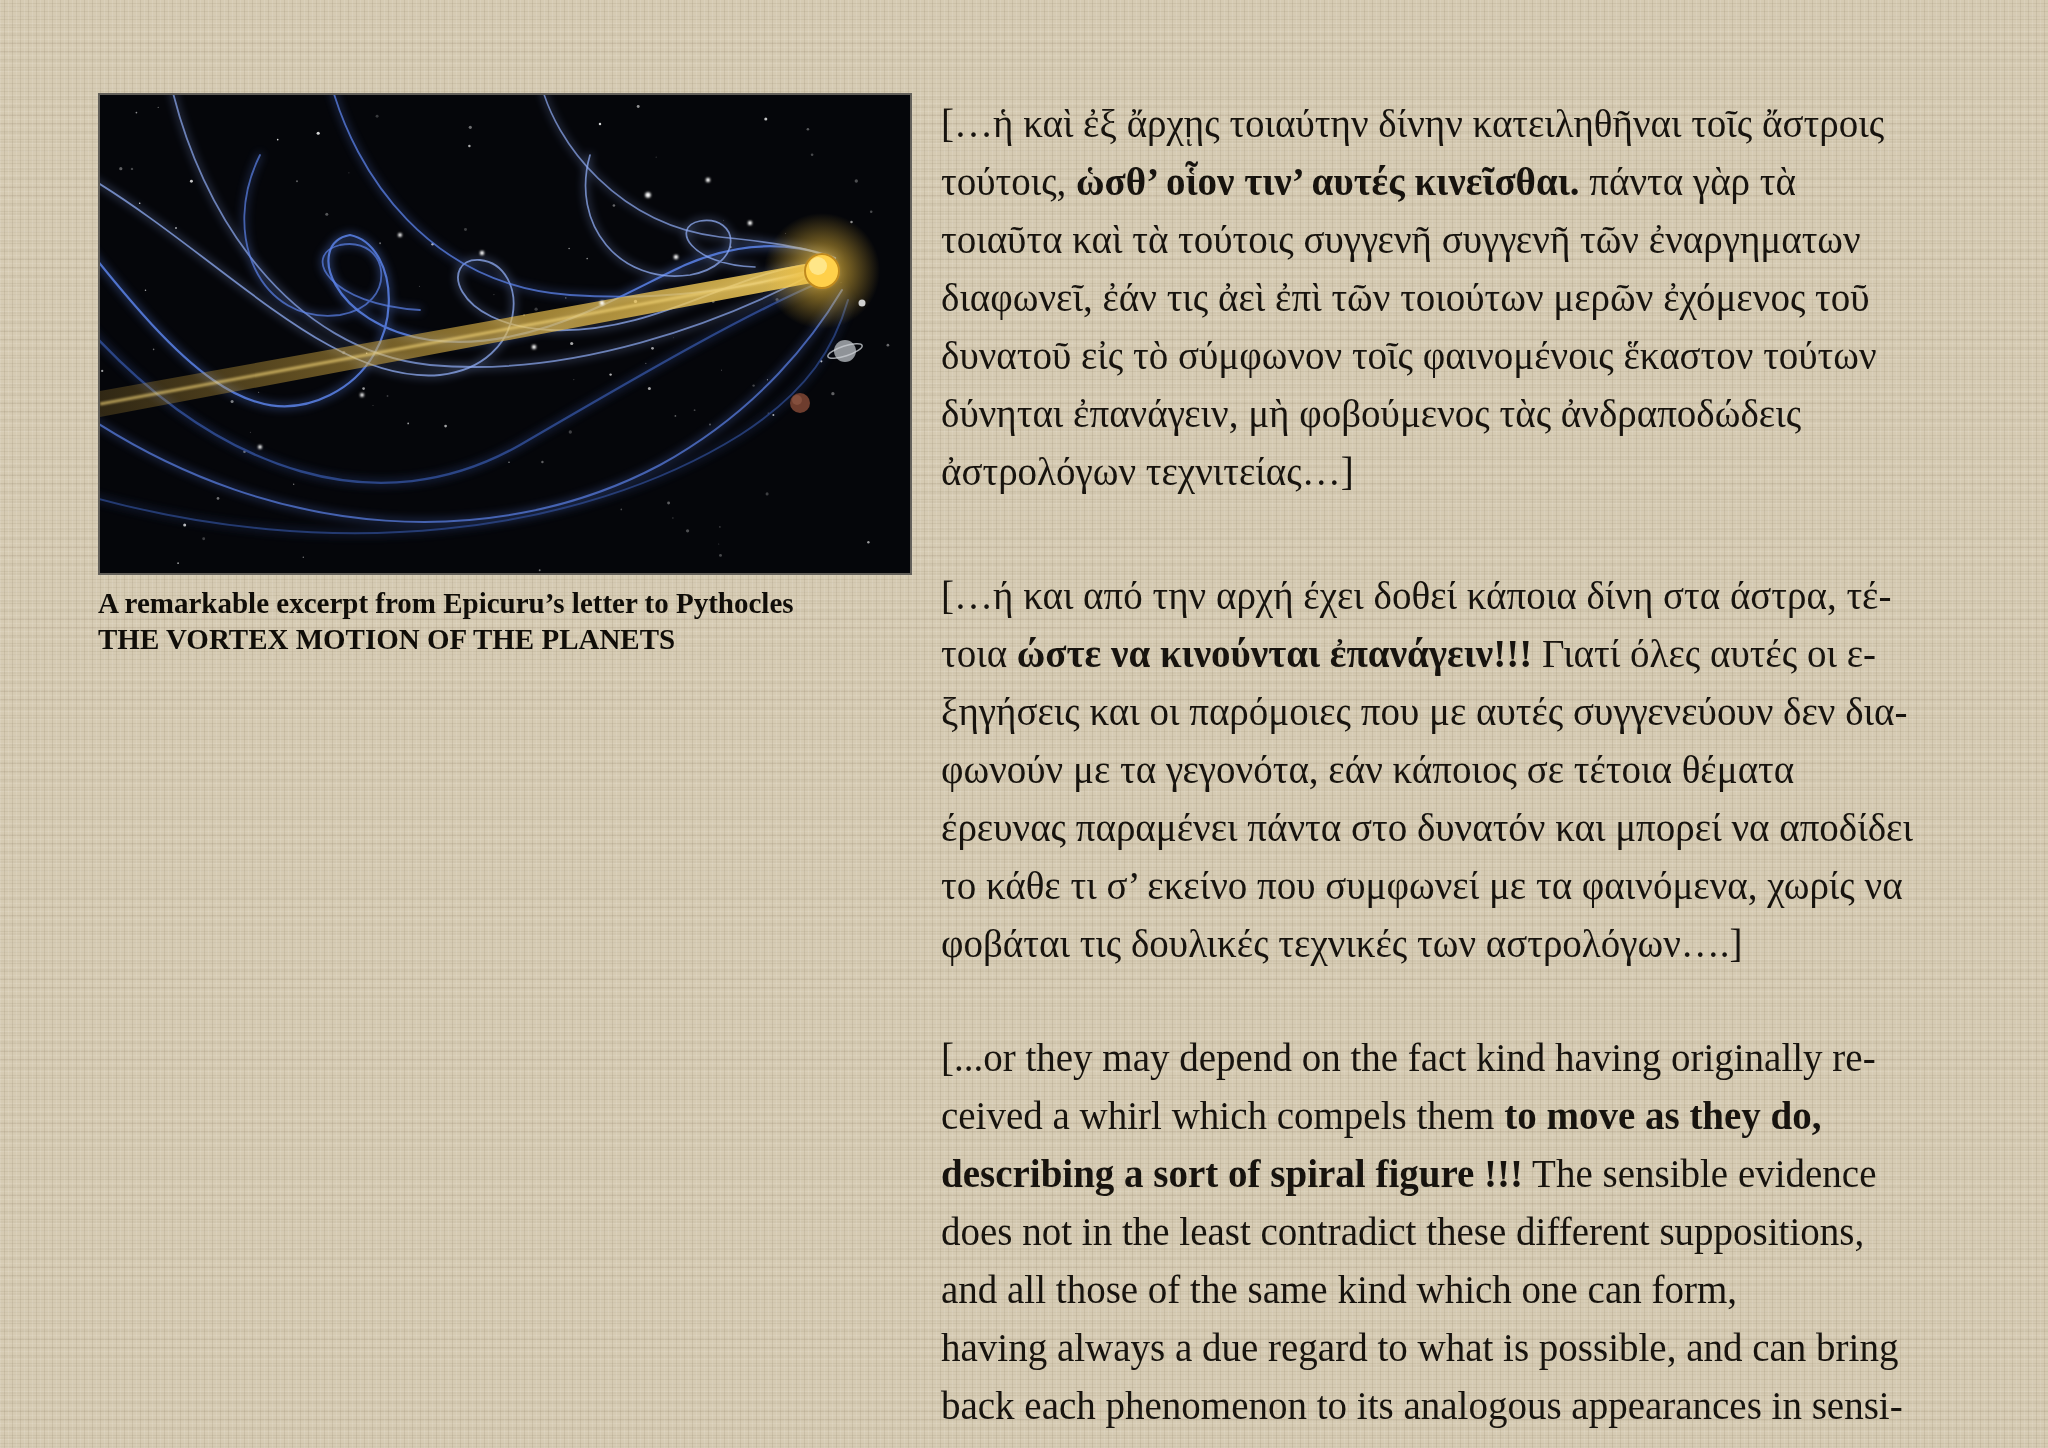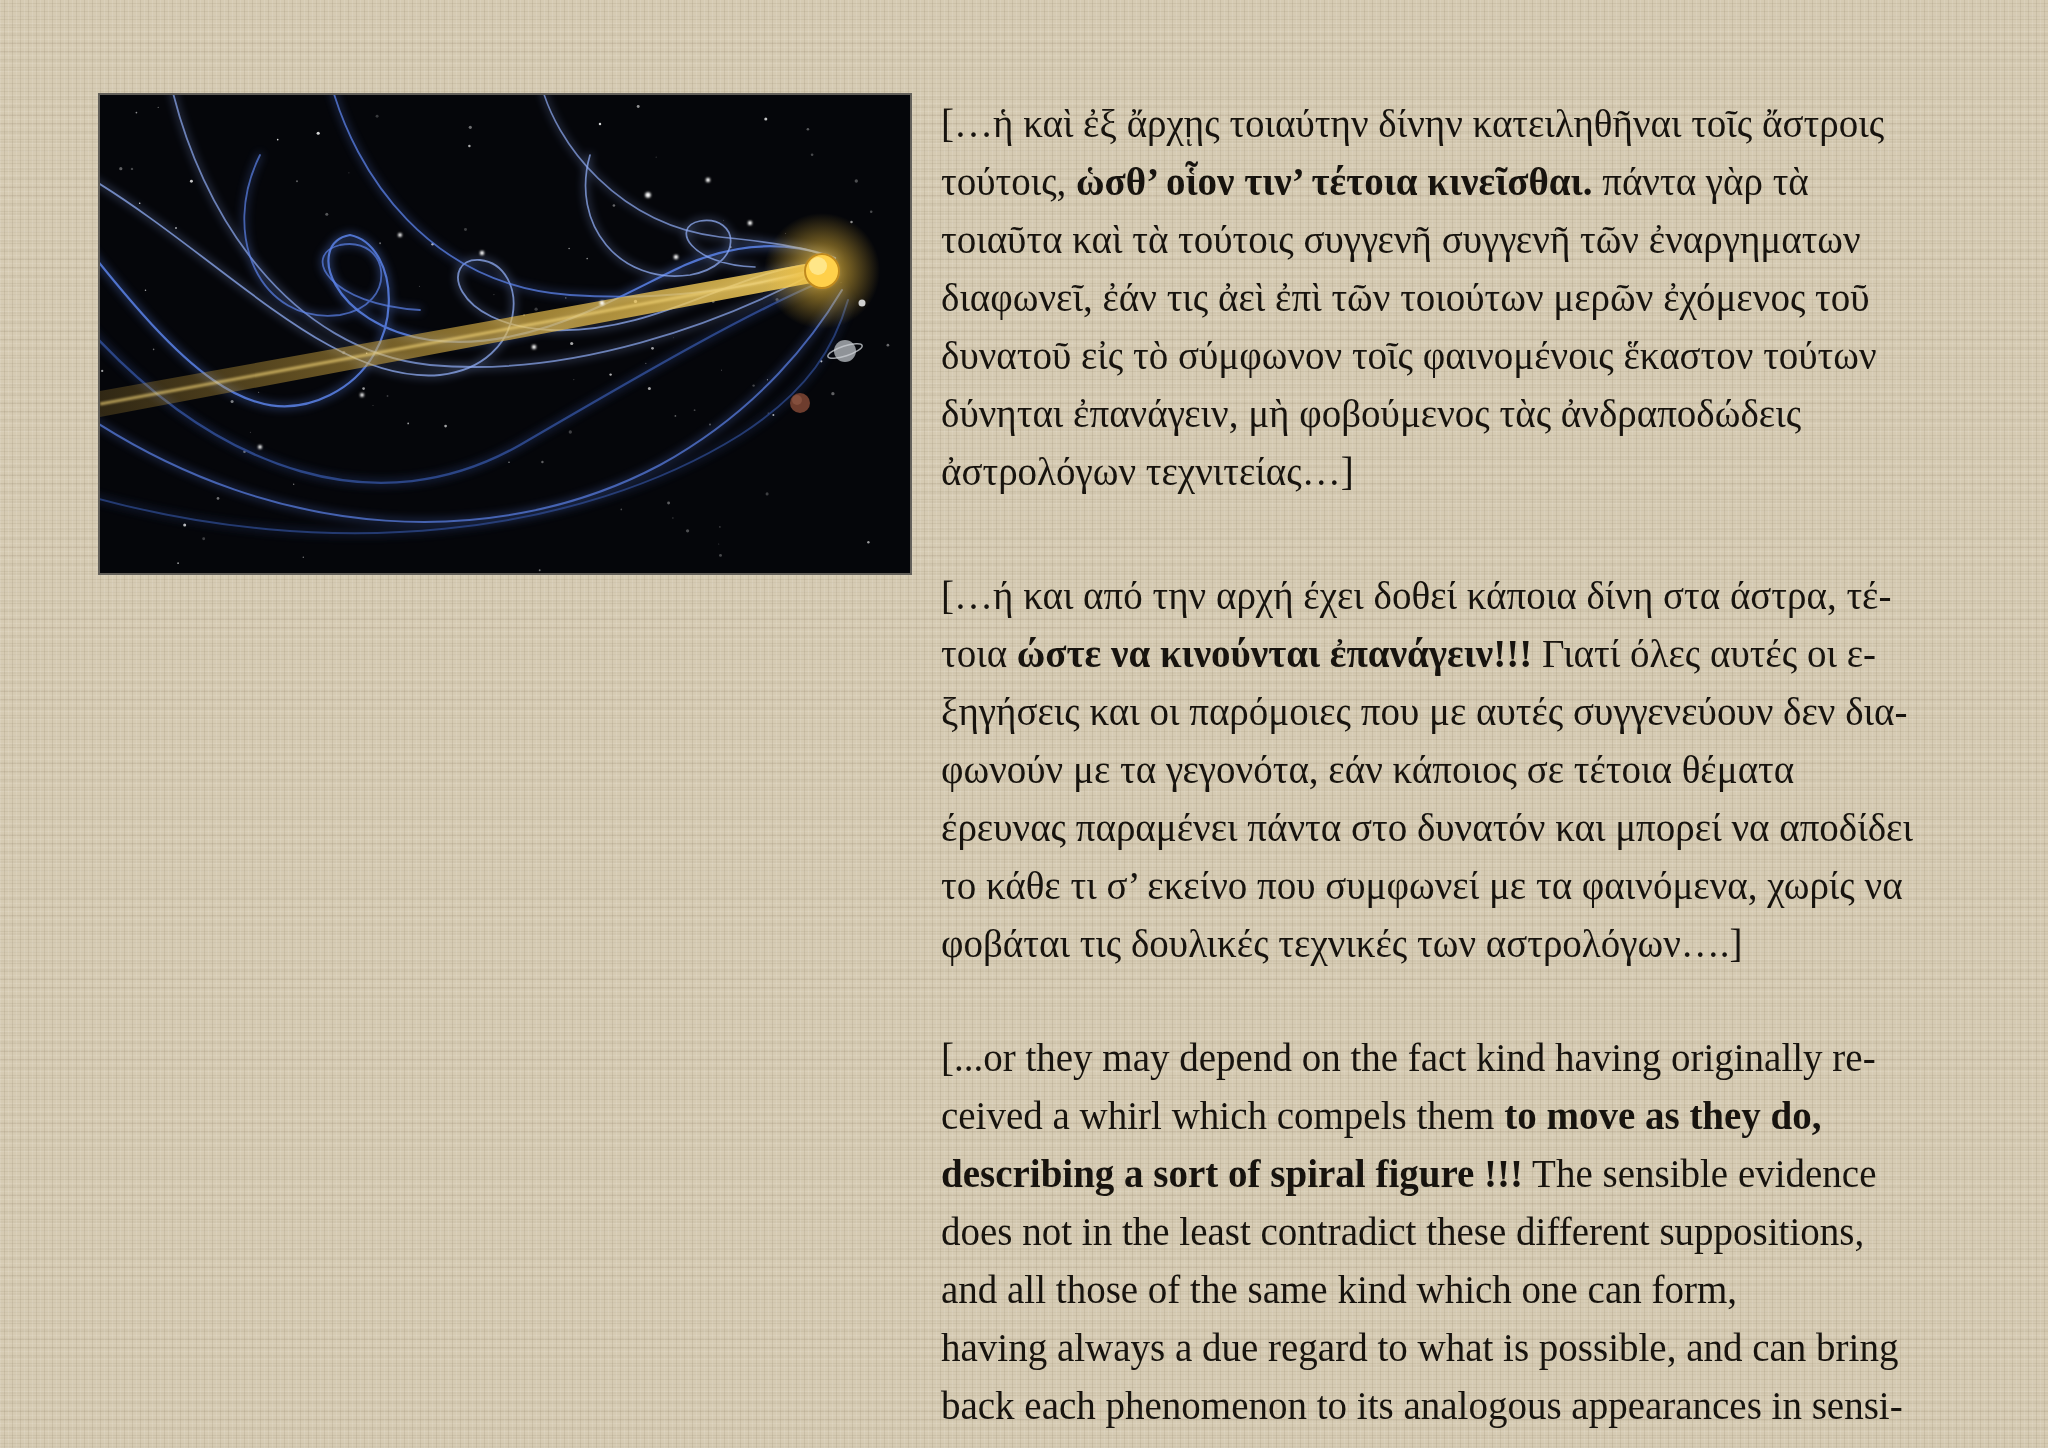--- a/index.html
+++ b/index.html
@@ -196,25 +196,29 @@
           <circle cx="608" cy="85" r="2.2"></circle>
         <circle cx="650" cy="128" r="2.2"></circle>
           <circle cx="434" cy="252" r="2.2"></circle>
         <circle cx="382" cy="158" r="2.2"></circle>
           <circle cx="300" cy="140" r="2"></circle>
         <circle cx="262" cy="300" r="2"></circle>
           <circle cx="160" cy="352" r="2"></circle>
       </g>
     </svg>
   </div>
+  <figcaption class="figure-caption">
+    <div>A remarkable excerpt from Epicuru’s letter to Pythocles</div>
+    <div>THE VORTEX MOTION OF THE PLANETS</div>
+  </figcaption>
 </figure>
 
 <div class="text-col">
   <p class="para para-1" lang="grc"><span>[…ἡ καὶ ἐξ ἄρχῃς τοιαύτην δίνην κατειληθῆναι τοῖς ἄστροις
-τούτοις, </span><span class="b">ὡσθ’ οἷον τιν’ τέτοια κινεῖσθαι.</span><span> πάντα γὰρ τὰ
+τούτοις, </span><span class="b">ὡσθ’ οἷον τιν’ αυτές κινεῖσθαι.</span><span> πάντα γὰρ τὰ
 τοιαῦτα καὶ τὰ τούτοις συγγενῆ συγγενῆ τῶν ἐναργηματων
 διαφωνεῖ, ἐάν τις ἀεὶ ἐπὶ τῶν τοιούτων μερῶν ἐχόμενος τοῦ
 δυνατοῦ εἰς τὸ σύμφωνον τοῖς φαινομένοις ἕκαστον τούτων
 δύνηται ἐπανάγειν, μὴ φοβούμενος τὰς ἀνδραποδώδεις
 ἀστρολόγων τεχνιτείας…]</span></p>
   <p class="para para-2" lang="el"><span>[…ή και από την αρχή έχει δοθεί κάποια δίνη στα άστρα, τέ-
 τοια </span><span class="b">ώστε να κινούνται ἐπανάγειν!!!</span><span> Γιατί όλες αυτές οι ε-
 ξηγήσεις και οι παρόμοιες που με αυτές συγγενεύουν δεν δια-
 φωνούν με τα γεγονότα, εάν κάποιος σε τέτοια θέματα
 έρευνας παραμένει πάντα στο δυνατόν και μπορεί να αποδίδει

